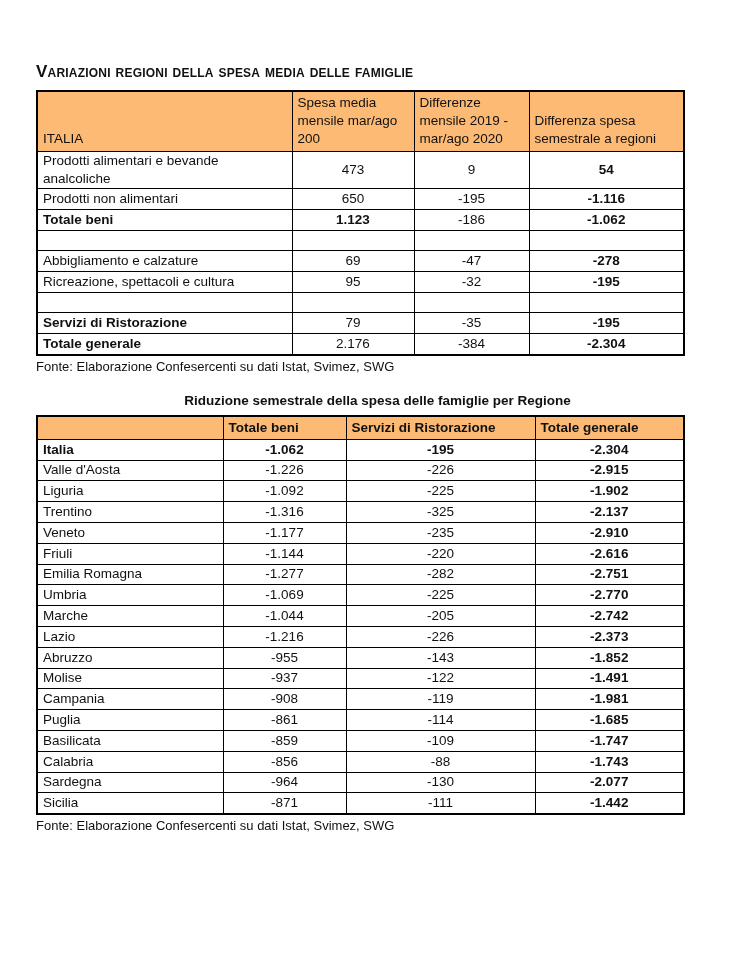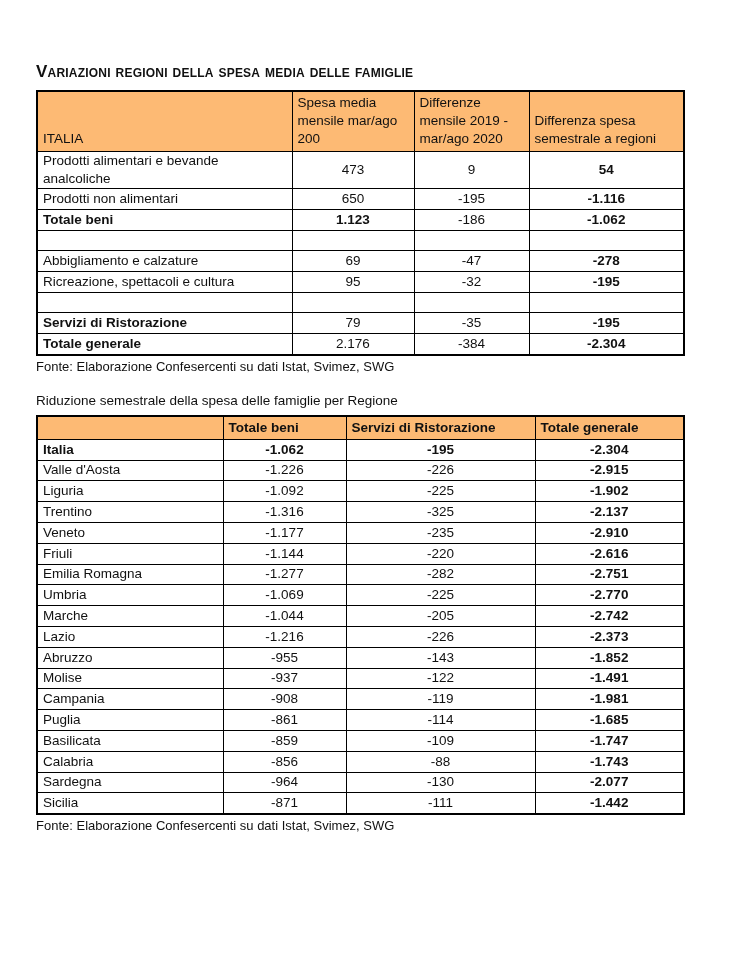--- a/index.html
+++ b/index.html
@@ -62,23 +62,24 @@
   .b { font-weight: 700; margin-top: 28px; }
   .i { }
 
   p.fonte {
     font-size: 13px;
     margin: 3px 0 0 0;
     color: #111111;
   }
   h2.sub {
     font-size: 13.5px;
-    font-weight: 400;
+    font-weight: 700;
     margin: 19px 0 7px 0;
     color: #111111;
+    text-align: center;
   }
 </style>
 </head>
 <body>
 
 <div class="page">
 
   <h1 class="title">Variazioni regioni della spesa media delle famiglie</h1>
 
   <table class="doc-table" id="t1">

